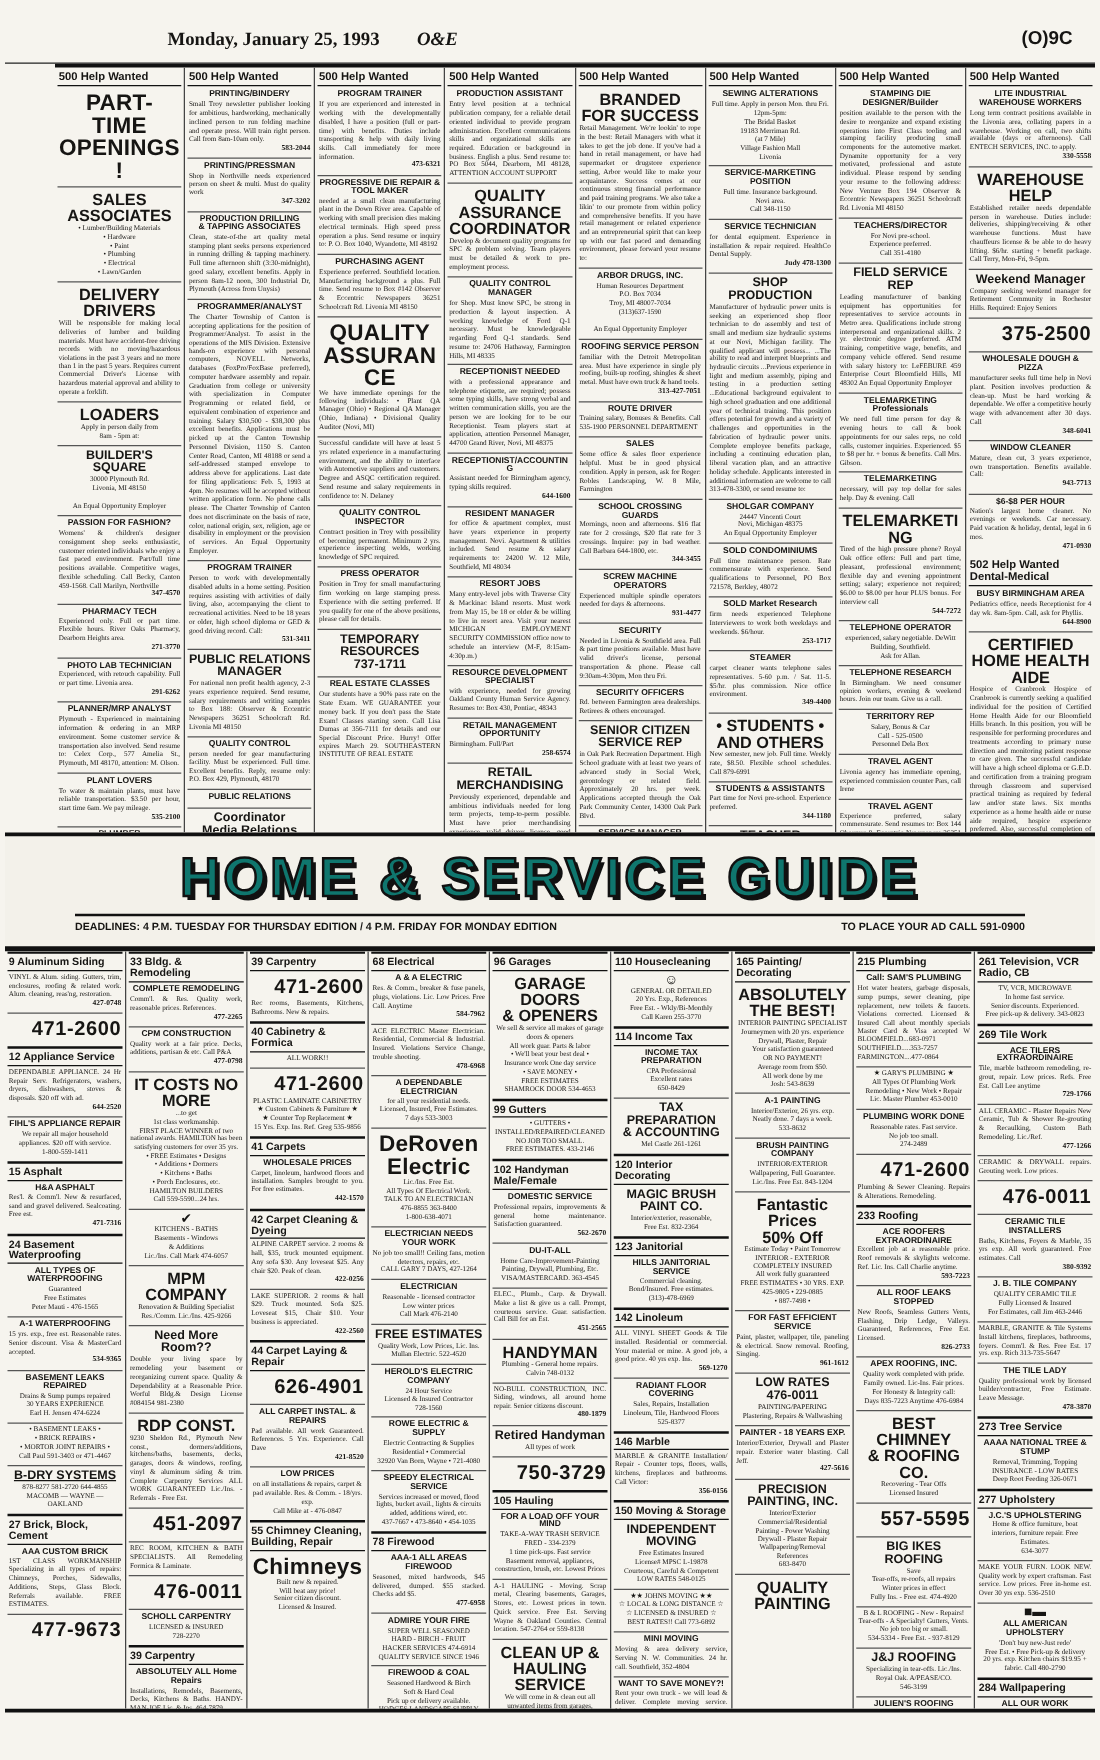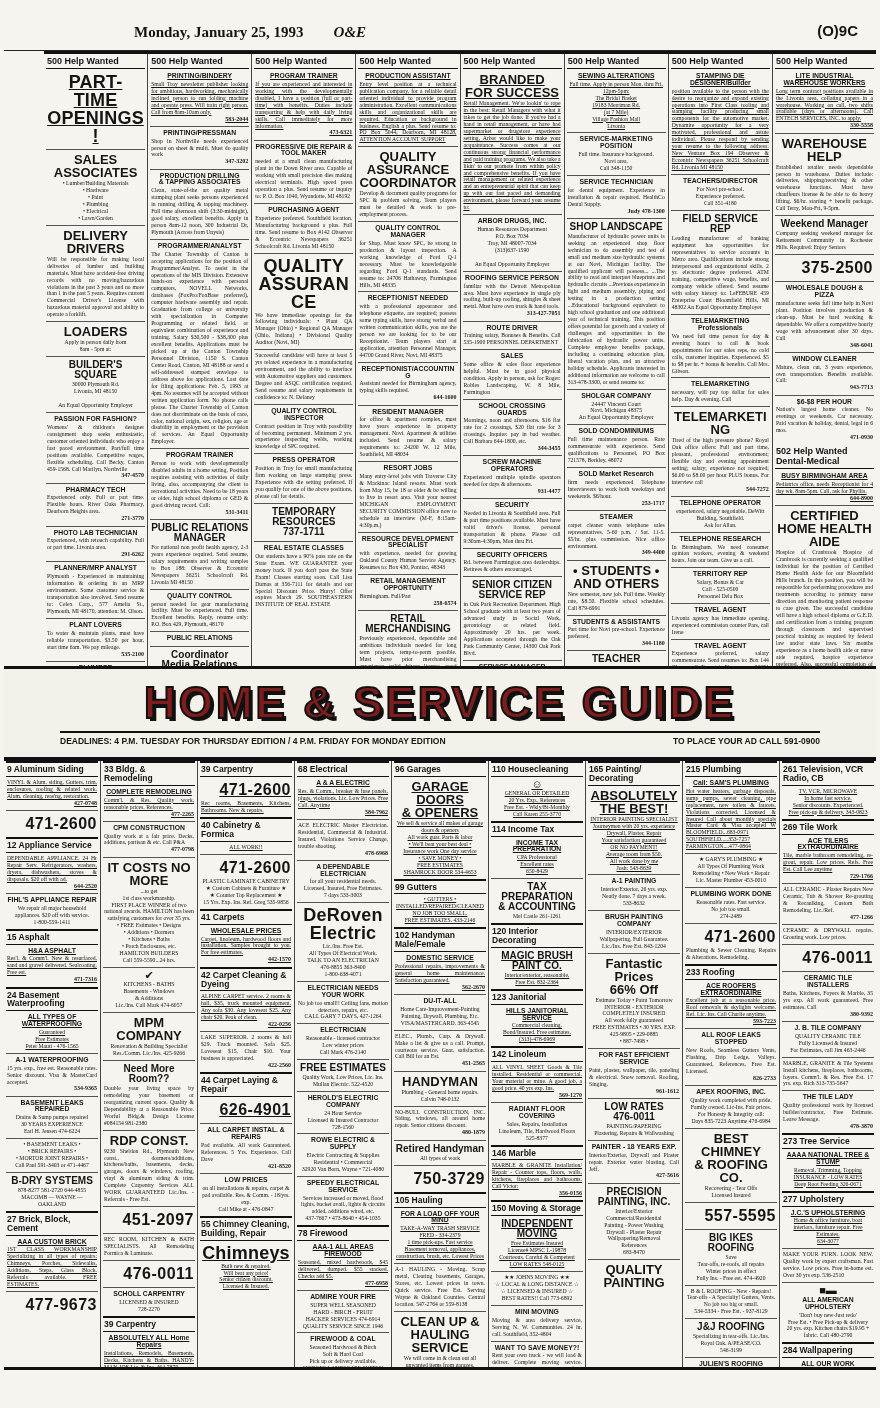--- a/index.html
+++ b/index.html
@@ -17,37 +17,37 @@
   .masthead .pagenum{position:absolute;right:18px;top:22px;font-size:15px;font-weight:bold;font-family:"Liberation Sans",sans-serif;}
   
   .topsec{display:flex;height:612px;border-top:3px solid #111;overflow:hidden;margin-left:40px;}
   .col{flex:1 1 0;min-width:0;border-right:1px solid #444;padding:0 2px;overflow:hidden;}
   .col:last-child{border-right:none;}
   .sect-hdr{font-family:"Liberation Sans",sans-serif;font-weight:bold;font-size:9px;
     padding:2px 1px;border-bottom:1px solid #111;margin-bottom:1px;}
   .cat-hdr{font-family:"Liberation Sans",sans-serif;font-weight:bold;font-size:8.5px;
     border-top:2px solid #111;border-bottom:1px solid #111;padding:2px 1px;line-height:1.05;}
   .ad{border-top:1px solid #555;padding:2px 1px 3px;}
-  .ad:first-child,.sect-hdr + .ad,.cat-hdr + .ad{border-top:none;text-decoration:underline;}
+  .ad:first-child,.sect-hdr + .ad,.cat-hdr + .ad{border-top:none;}
   .hd{font-family:"Liberation Sans",sans-serif;font-weight:bold;text-align:center;line-height:1.0;margin:1px 0;word-wrap:break-word;}
   .hd.xl{font-size:18px;letter-spacing:.2px;}
   .hd.lg{font-size:13px;}
   .hd.md{font-size:10px;}
   .hd.sm{font-size:6.8px;}
   .hd.ph{font-size:16px;letter-spacing:.5px;}
   .bd{font-size:5.7px;line-height:1.22;text-align:justify;word-wrap:break-word;}
   .bd.c{text-align:center;white-space:pre-line;}
   .ph{font-size:6px;font-weight:bold;text-align:right;line-height:1.2;}
   .adicon{display:block;text-align:center;font-size:11px;line-height:1;}
   
   .banner{height:88px;position:relative;border-top:3px solid #111;border-bottom:4px solid #111;
     display:flex;flex-direction:column;align-items:center;justify-content:center;background:#f3f1ea;}
   .banner .title{
     font-family:"Liberation Sans",sans-serif;font-weight:900;font-size:44px;line-height:1;
-    letter-spacing:3px;color:#7f1d1d;-webkit-text-stroke:2px #111;
+    letter-spacing:3px;color:#0f766e;-webkit-text-stroke:2px #111;
     text-shadow:3px 3px 0 #111;white-space:nowrap;}
   .banner .subrow{display:flex;gap:30px;align-items:center;margin-top:6px;
     border-top:2px solid #111;padding-top:3px;width:760px;justify-content:space-between;}
   .banner .subrow div{font-family:"Liberation Sans",sans-serif;font-weight:bold;font-size:8.5px;}
   
   .svcsec{display:flex;height:606px;overflow:hidden;border-bottom:3px solid #111;}
   .svcsec .col{padding:0 2px;}
   .foot{height:40px;}
 </style>
 </head>
@@ -349,21 +349,21 @@
           <div class="bd c">Full time. Insurance background.
 Novi area.
 Call 348-1150</div>
         </div>
         <div class="ad">
           <div class="hd sm" style="white-space: pre-line;">SERVICE TECHNICIAN</div>
           <div class="bd">for dental equipment. Experience in installation &amp; repair required. HealthCo Dental Supply.</div>
           <div class="ph">Judy 478-1300</div>
         </div>
         <div class="ad">
-          <div class="hd md" style="white-space: pre-line;">SHOP LANDSCAPE</div>
+          <div class="hd md" style="white-space: pre-line;">SHOP PRODUCTION</div>
           <div class="bd">Manufacturer of hydraulic power units is seeking an experienced shop floor technician to do assembly and test of small and medium size hydraulic systems at our Novi, Michigan facility. The qualified applicant will possess...
 
 ...The ability to read and interpret blueprints and hydraulic circuits
 
 ...Previous experience in light and medium assembly, piping and testing in a production setting
 
 ...Educational background equivalent to high school graduation and one additional year of technical training.
 
 This position offers potential for growth and a variety of challenges and opportunities in the fabrication of hydraulic power units. Complete employee benefits package, including a continuing education plan, liberal vacation plan, and an attractive holiday schedule. Applicants interested in additional information are welcome to call 313-478-3300, or send resume to:</div>
         </div>
@@ -583,21 +583,21 @@
 30 YEARS EXPERIENCE
 Earl H. Jensen          474-6224</div>
         </div>
         <div class="ad">
           <div class="bd c">• BASEMENT LEAKS •
 • BRICK REPAIRS •
 • MORTOR JOINT REPAIRS •
 Call Paul   591-3403 or 471-4467</div>
         </div>
         <div class="ad">
-          <div class="hd md" style="white-space: pre-line;">B-DRY SYSTEMS</div>
+          <div class="hd md" style="white-space: pre-line; text-decoration: underline;">B-DRY SYSTEMS</div>
           <div class="bd c">878-8277   581-2720   644-4855
 MACOMB — WAYNE — OAKLAND</div>
         </div>
         <div class="cat-hdr">27  Brick, Block, Cement</div>
         <div class="ad">
           <div class="hd sm" style="white-space: pre-line;">AAA CUSTOM BRICK</div>
           <div class="bd">1ST CLASS WORKMANSHIP
 Specializing in all types of repairs: Chimneys, Porches, Sidewalks, Additions, Steps, Glass Block. Referrals available. FREE ESTIMATES.</div>
         </div>
         <div class="ad">
@@ -980,21 +980,21 @@
 533-8632</div>
         </div>
         <div class="ad">
           <div class="hd sm" style="white-space: pre-line;">BRUSH PAINTING COMPANY</div>
           <div class="bd c">INTERIOR/EXTERIOR
 Wallpapering, Full Guarantee.
 Lic./Ins. Free Est. 843-1204</div>
         </div>
         <div class="ad">
           <div class="hd lg" style="white-space: pre-line;">Fantastic Prices
-66% Off</div>
+50% Off</div>
           <div class="bd c">Estimate Today • Paint Tomorrow
 INTERIOR - EXTERIOR
 COMPLETELY INSURED
 All work fully guaranteed
 FREE ESTIMATES • 30 YRS. EXP.
 425-9805 • 229-0885
 • 887-7498 •</div>
         </div>
         <div class="ad">
           <div class="hd sm" style="white-space: pre-line;">FOR FAST EFFICIENT SERVICE</div>

